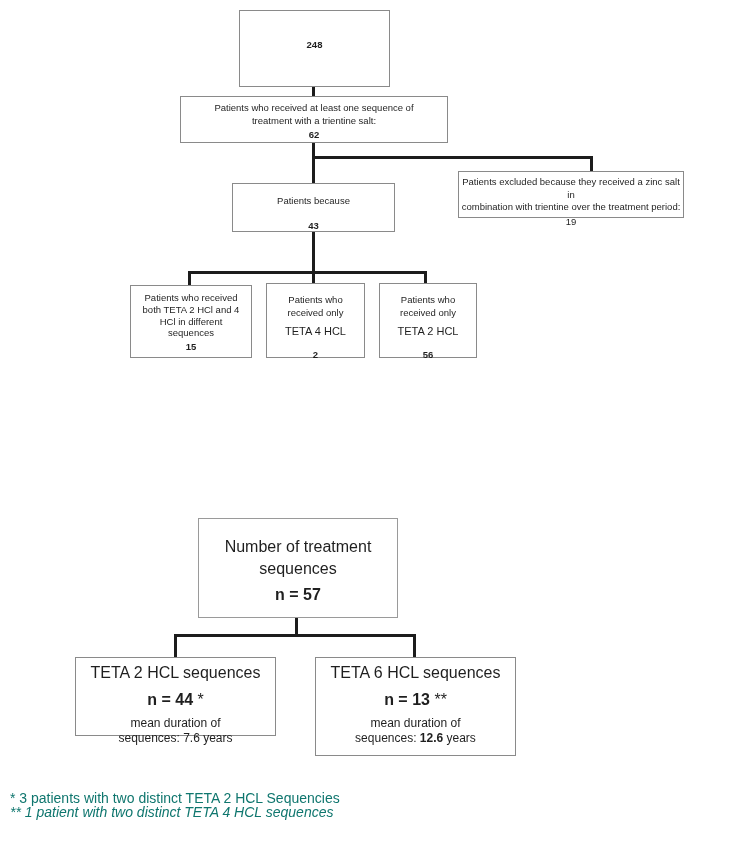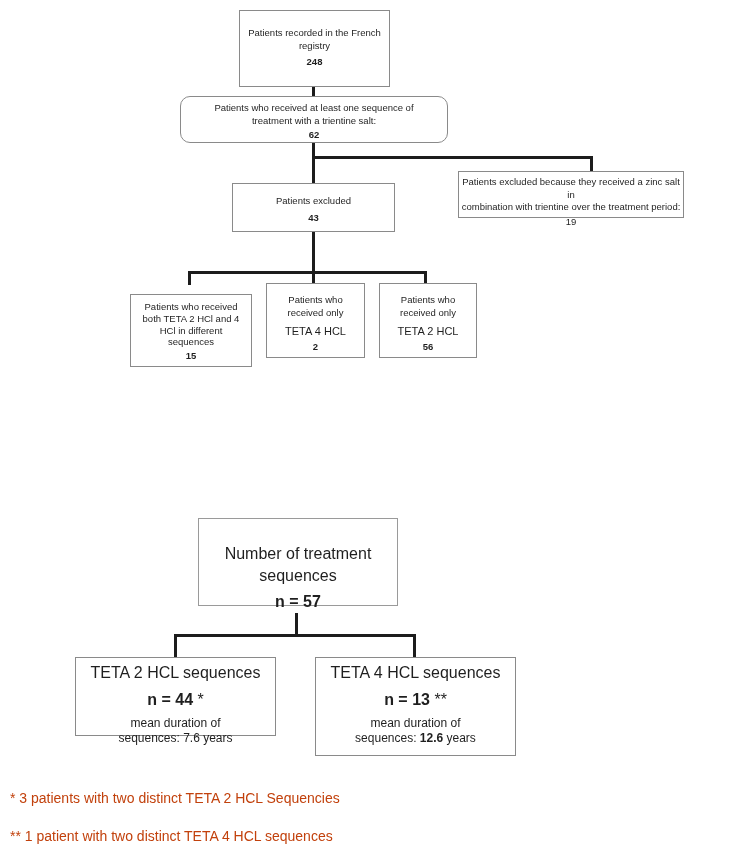--- a/index.html
+++ b/index.html
@@ -21,80 +21,78 @@
     box-sizing: border-box;
     background: #ffffff;
     border: 1px solid #8a8a8a;
     text-align: center;
   }
   .box-text, .box-value, .box-drug, .box-title, .box-detail {
     white-space: pre-line;
   }
   
   .fc1 .box-text { font-size: 9.5px; line-height: 1.32; }
-  .fc1 .box-value { font-size: 9.5px; font-weight: bold; margin-top: 4px; }
+  .fc1 .box-value { font-size: 9.5px; font-weight: bold; margin-top: 12px; }
   .fc1 .box-value.plain { font-weight: normal; text-align: center; }
   .fc1 .box-drug { font-size: 11px; margin-top: 6px; }
   
   .fc2 .box-title { font-size: 16px; line-height: 1.35; }
   .fc2 .box-value { font-size: 16px; font-weight: bold; margin-top: 7px; }
   .fc2 .marker { font-weight: normal; }
   .fc2 .box-detail { font-size: 12px; line-height: 1.3; margin-top: 7px; }
   .fc2 .bold-num { font-weight: bold; }
   .line {
     position: absolute;
     background: #1c1c1c;
   }
   .footnote {
     position: absolute;
     font-size: 14px;
-    color: #c2410c;
+    color: #0f766e;
   }
 </style>
 </head>
 <body>
 
 <div id="canvas">
 
   <div class="fc1">
 
     <div class="line" style="left:312px; top:86px; width:3px; height:11px;"></div>
     <div class="line" style="left:312px; top:143px; width:3px; height:41px;"></div>
     <div class="line" style="left:312px; top:156px; width:281px; height:3px;"></div>
     <div class="line" style="left:590px; top:156px; width:3px; height:16px;"></div>
     <div class="line" style="left:312px; top:231px; width:3px; height:42px;"></div>
     <div class="line" style="left:188px; top:271px; width:239px; height:3px;"></div>
     <div class="line" style="left:188px; top:271px; width:3px; height:14px;"></div>
     <div class="line" style="left:312px; top:271px; width:3px; height:14px;"></div>
     <div class="line" style="left:424px; top:271px; width:3px; height:14px;"></div>
 
     <div class="box" style="left:239px; top:10px; width:151px; height:77px; padding-top:16px;">
-      <div class="box-text">Patients recorded in the French
-registry</div>
       <div class="box-value">248</div>
     </div>
 
-    <div class="box" style="left:180px; top:96px; width:268px; height:47px; padding-top:5px;border-radius:10px;">
+    <div class="box" style="left:180px; top:96px; width:268px; height:47px; padding-top:5px;">
       <div class="box-text">Patients who received at least one sequence of
 treatment with a trientine salt:</div>
       <div class="box-value" style="margin-top:2px;">62</div>
     </div>
 
     <div class="box" style="left:458px; top:171px; width:226px; height:47px; padding-top:4px;">
       <div class="box-text">Patients excluded because they received a zinc salt in
 combination with trientine over the treatment period:</div>
       <div class="box-value plain" style="margin-top:2px;">19</div>
     </div>
 
     <div class="box" style="left:232px; top:183px; width:163px; height:49px; padding-top:11px;">
-      <div class="box-text">Patients excluded</div>
+      <div class="box-text">Patients because</div>
       <div class="box-value">43</div>
     </div>
 
-    <div class="box" style="left:130px; top:294px; width:122px; height:73px; padding-top:6px;">
+    <div class="box" style="left:130px; top:285px; width:122px; height:73px; padding-top:6px;">
       <div class="box-text" style="line-height:1.24;">Patients who received
 both TETA 2 HCl and 4
 HCl in different
 sequences</div>
       <div class="box-value" style="margin-top:2px;">15</div>
     </div>
 
     <div class="box" style="left:266px; top:283px; width:99px; height:75px; padding-top:10px;">
       <div class="box-text">Patients who
 received only</div>
@@ -110,37 +108,37 @@
     </div>
   </div>
 
   <div class="fc2">
 
     <div class="line" style="left:295px; top:613px; width:3px; height:24px;"></div>
     <div class="line" style="left:174px; top:634px; width:242px; height:3px;"></div>
     <div class="line" style="left:174px; top:634px; width:3px; height:23px;"></div>
     <div class="line" style="left:413px; top:634px; width:3px; height:23px;"></div>
 
-    <div class="box" style="left:198px; top:518px; width:200px; height:88px; padding-top:24px; border-color:#9a9a9a;">
+    <div class="box" style="left:198px; top:518px; width:200px; height:100px; padding-top:17px; border-color:#9a9a9a;">
       <div class="box-title">Number of treatment
 sequences</div>
       <div class="box-value">n = 57</div>
     </div>
 
     <div class="box" style="left:75px; top:657px; width:201px; height:79px; padding-top:4px;">
       <div class="box-title">TETA 2 HCL sequences</div>
       <div class="box-value"><span>n = 44</span> <span class="marker">*</span></div>
       <div class="box-detail"><span>mean duration  of
 sequences: </span><span>7.6</span><span> years</span></div>
     </div>
 
     <div class="box" style="left:315px; top:657px; width:201px; height:99px; padding-top:4px;">
-      <div class="box-title">TETA 4 HCL sequences</div>
+      <div class="box-title">TETA 6 HCL sequences</div>
       <div class="box-value"><span>n = 13</span> <span class="marker">**</span></div>
       <div class="box-detail"><span>mean duration  of
 sequences: </span><span class="bold-num">12.6</span><span> years</span></div>
     </div>
   </div>
 
   <div class="footnote" style="left:10px; top:790px;">* 3 patients with two distinct TETA 2 HCL Sequencies</div>
-  <div class="footnote" style="left:10px; top:828px;">** 1 patient with two distinct TETA 4 HCL sequences</div>
+  <div class="footnote" style="left:10px; top:804px;font-style:italic;">** 1 patient with two distinct TETA 4 HCL sequences</div>
 
 </div>
 
 </body></html>

